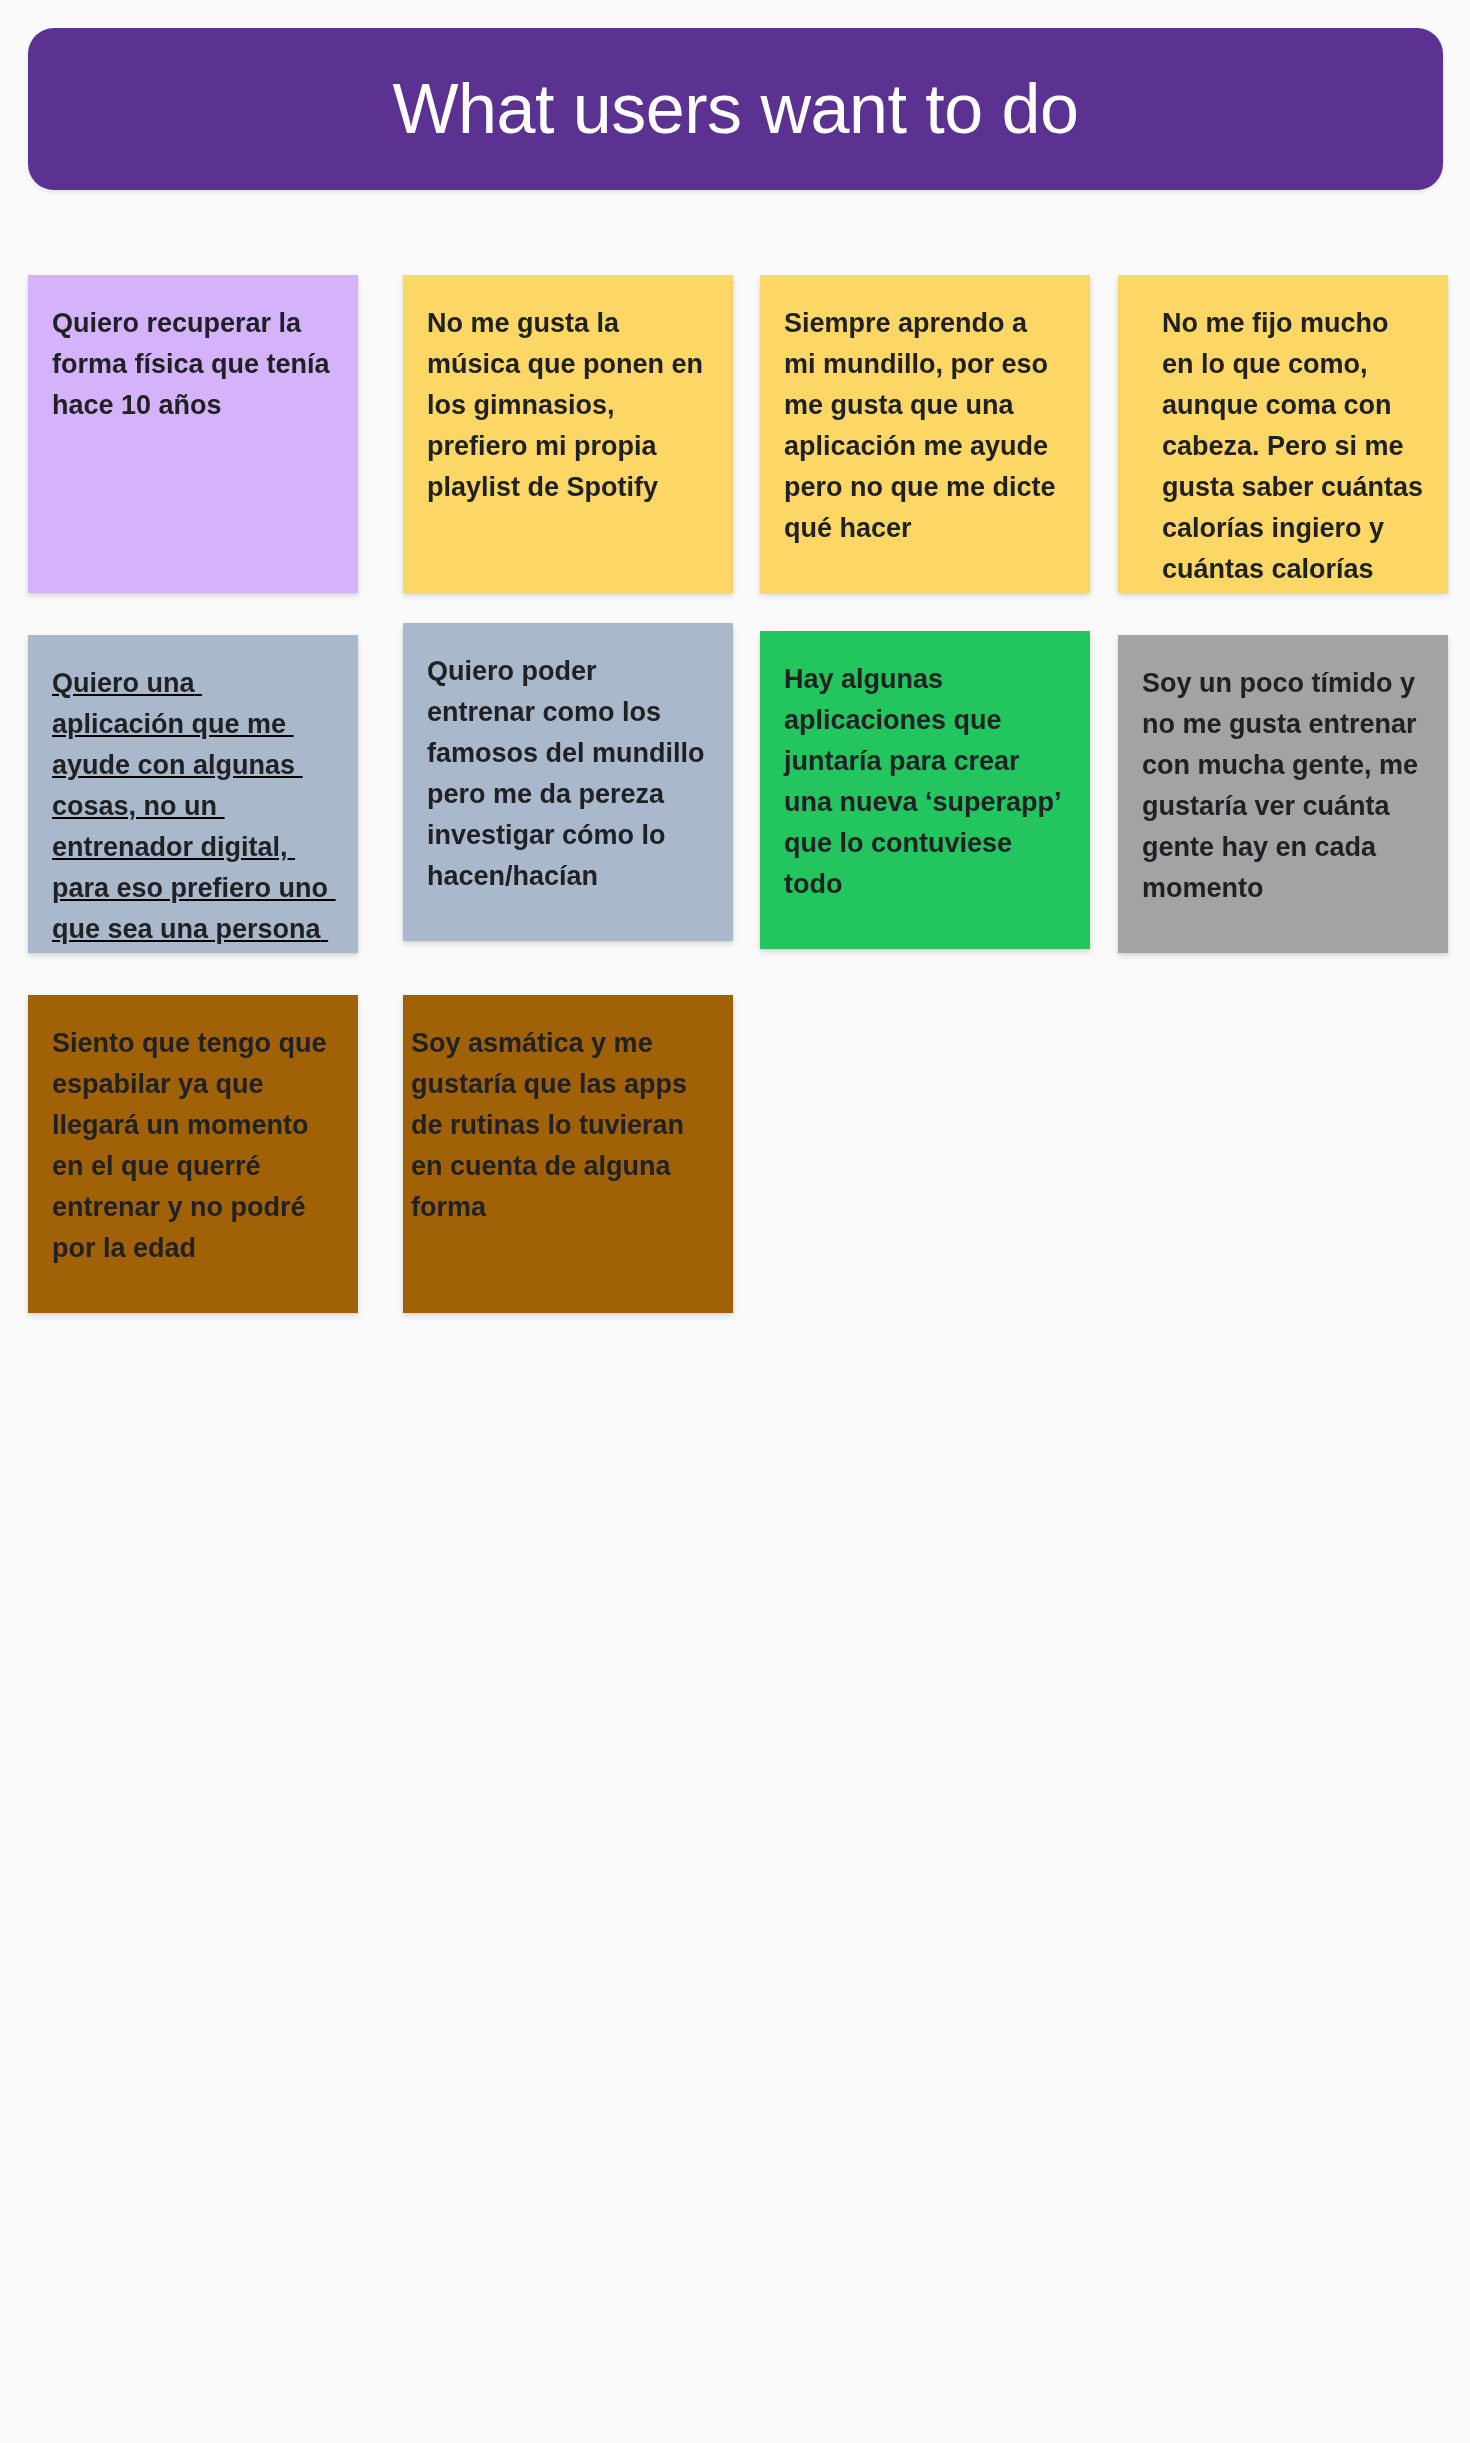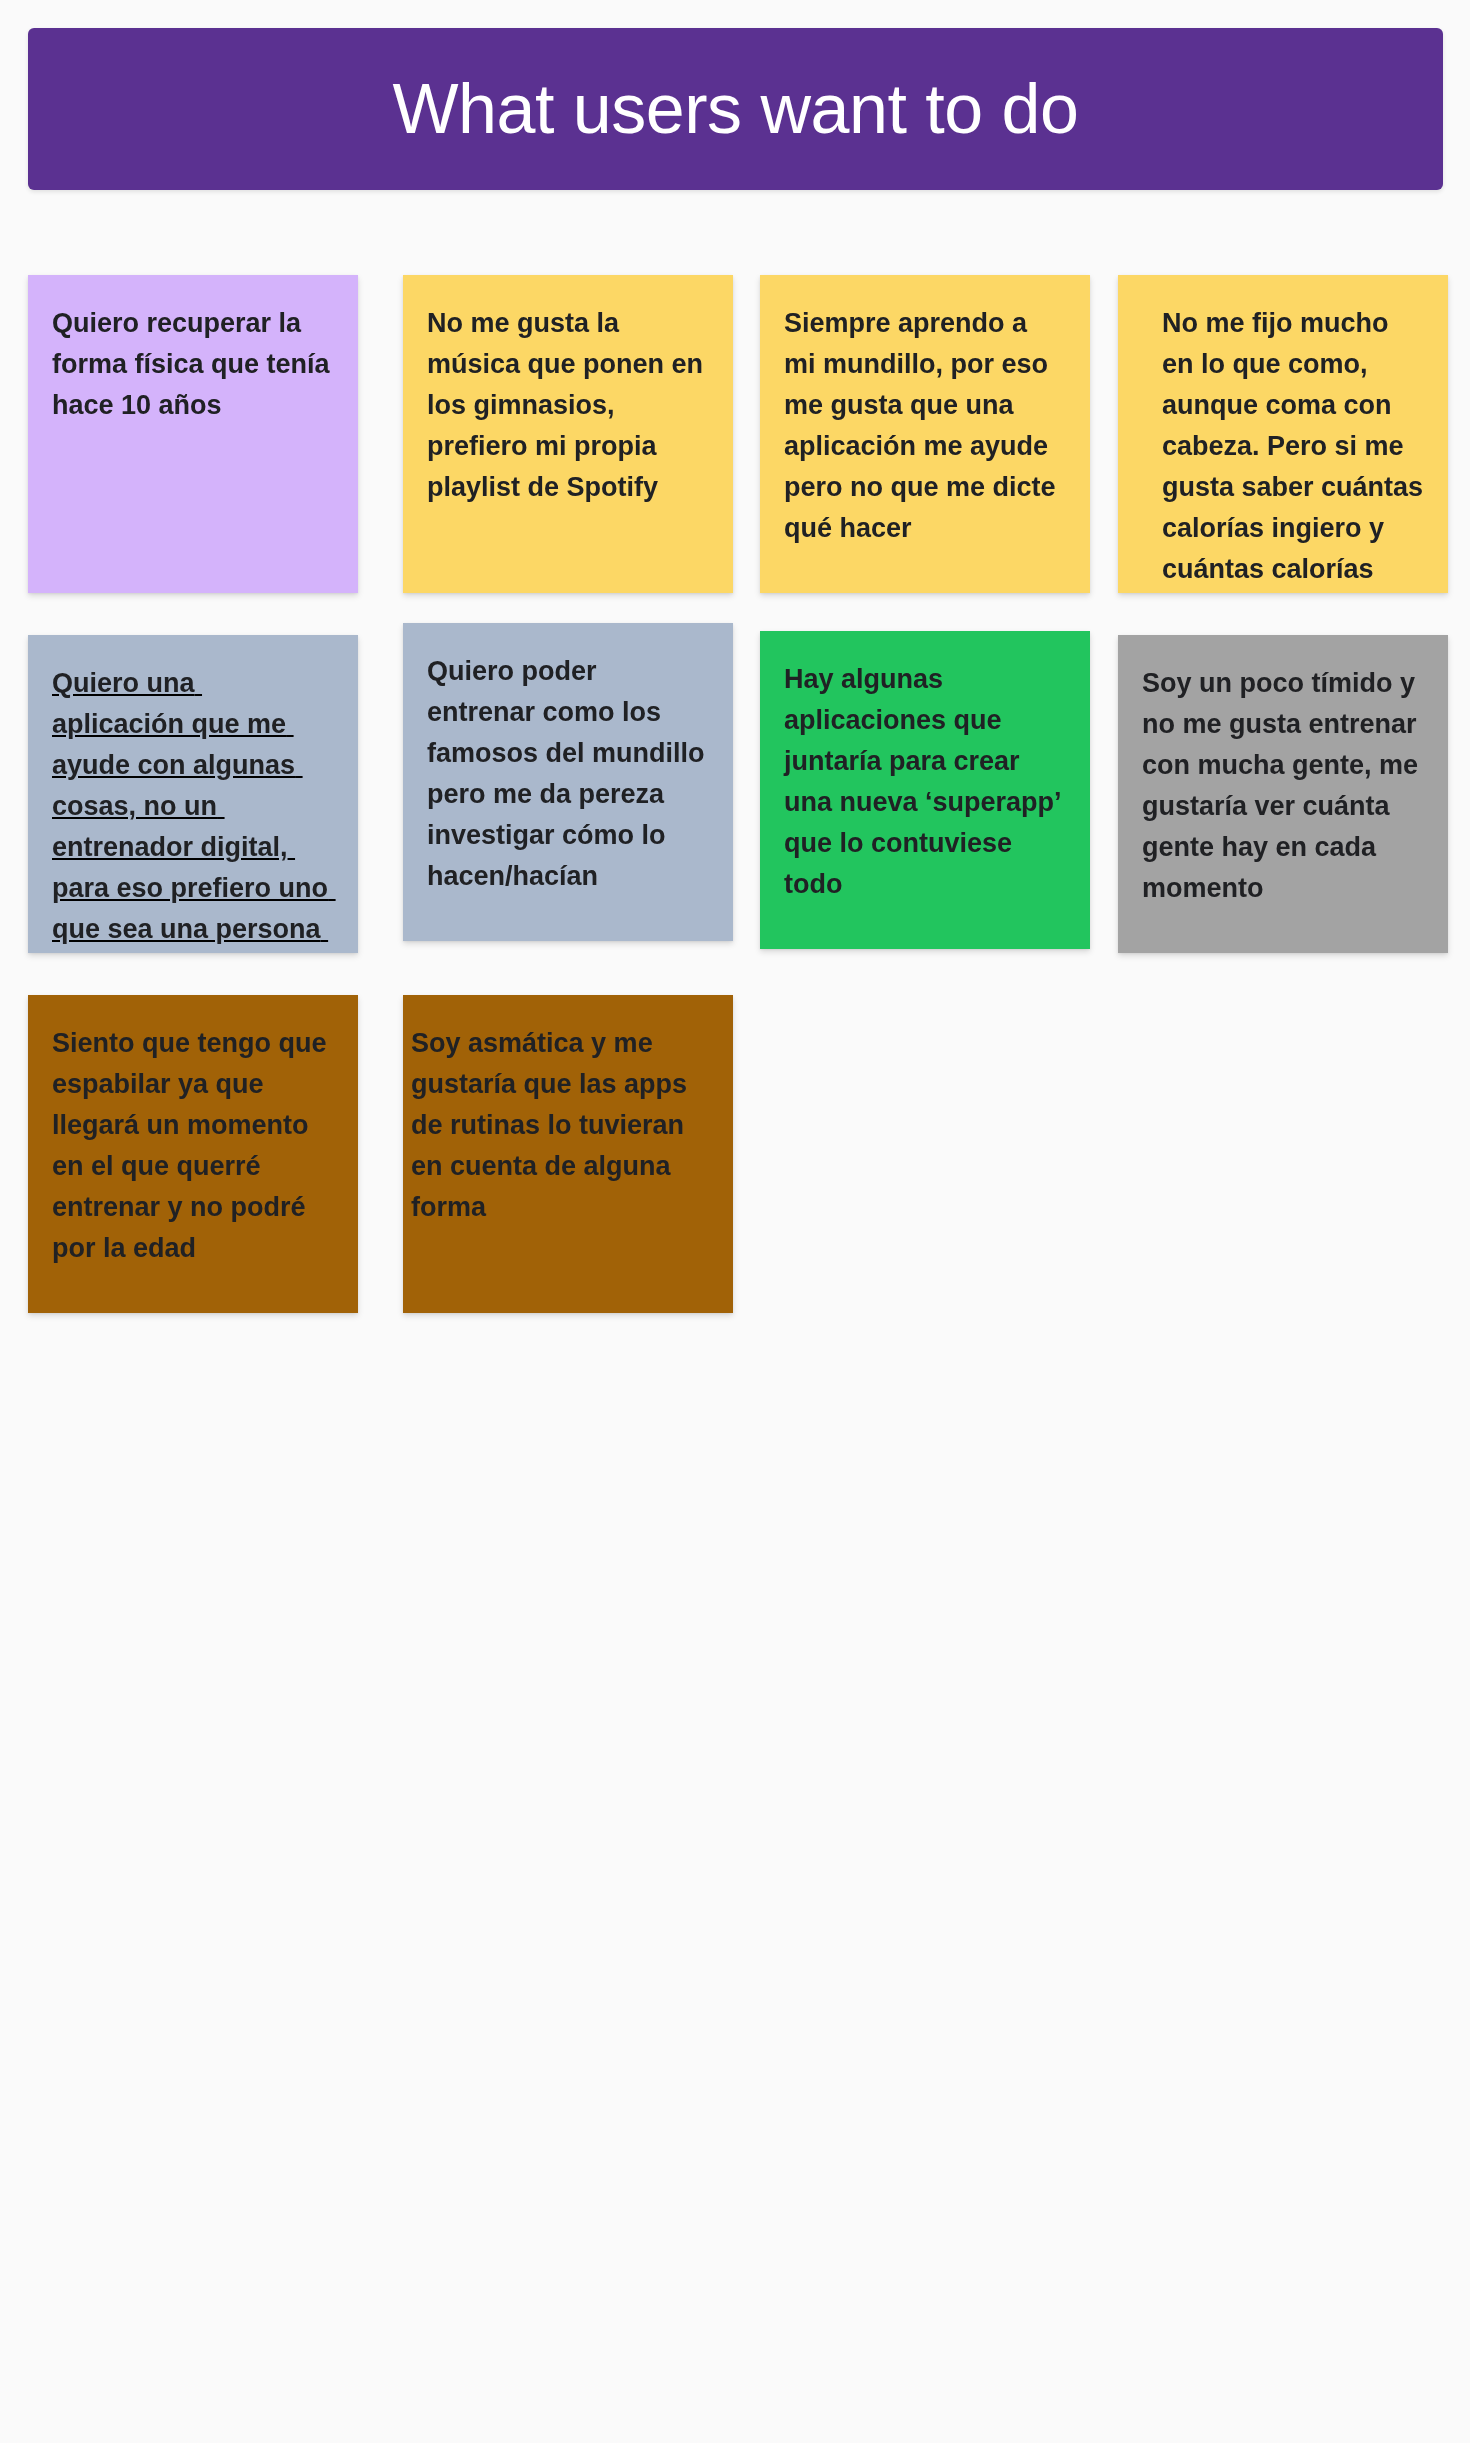--- a/index.html
+++ b/index.html
@@ -22,21 +22,21 @@
   }
 
   
   .banner {
     position: absolute;
     left: 28px;
     top: 28px;
     width: 1415px;
     height: 162px;
     background: #5b3191;
-    border-radius: 6px;
+    border-radius: 26px;
     display: flex;
     align-items: center;
     justify-content: center;
     box-shadow: 0 2px 4px rgba(0,0,0,0.10);
   }
 
   .banner-title {
     color: #ffffff;
     font-size: 70px;
     font-weight: 400;

